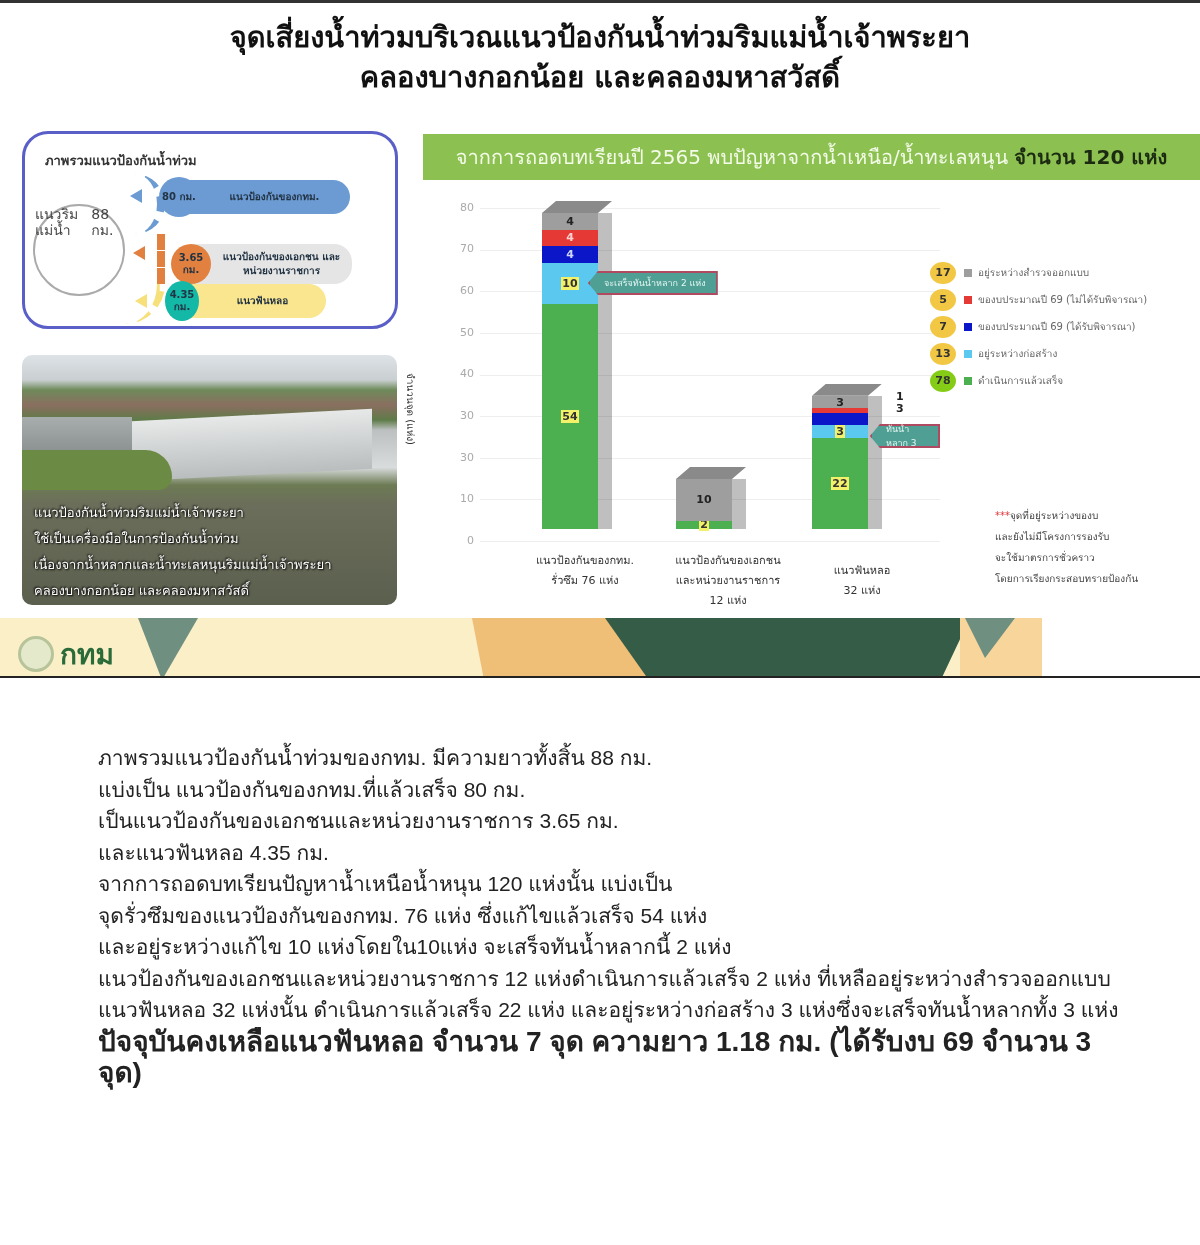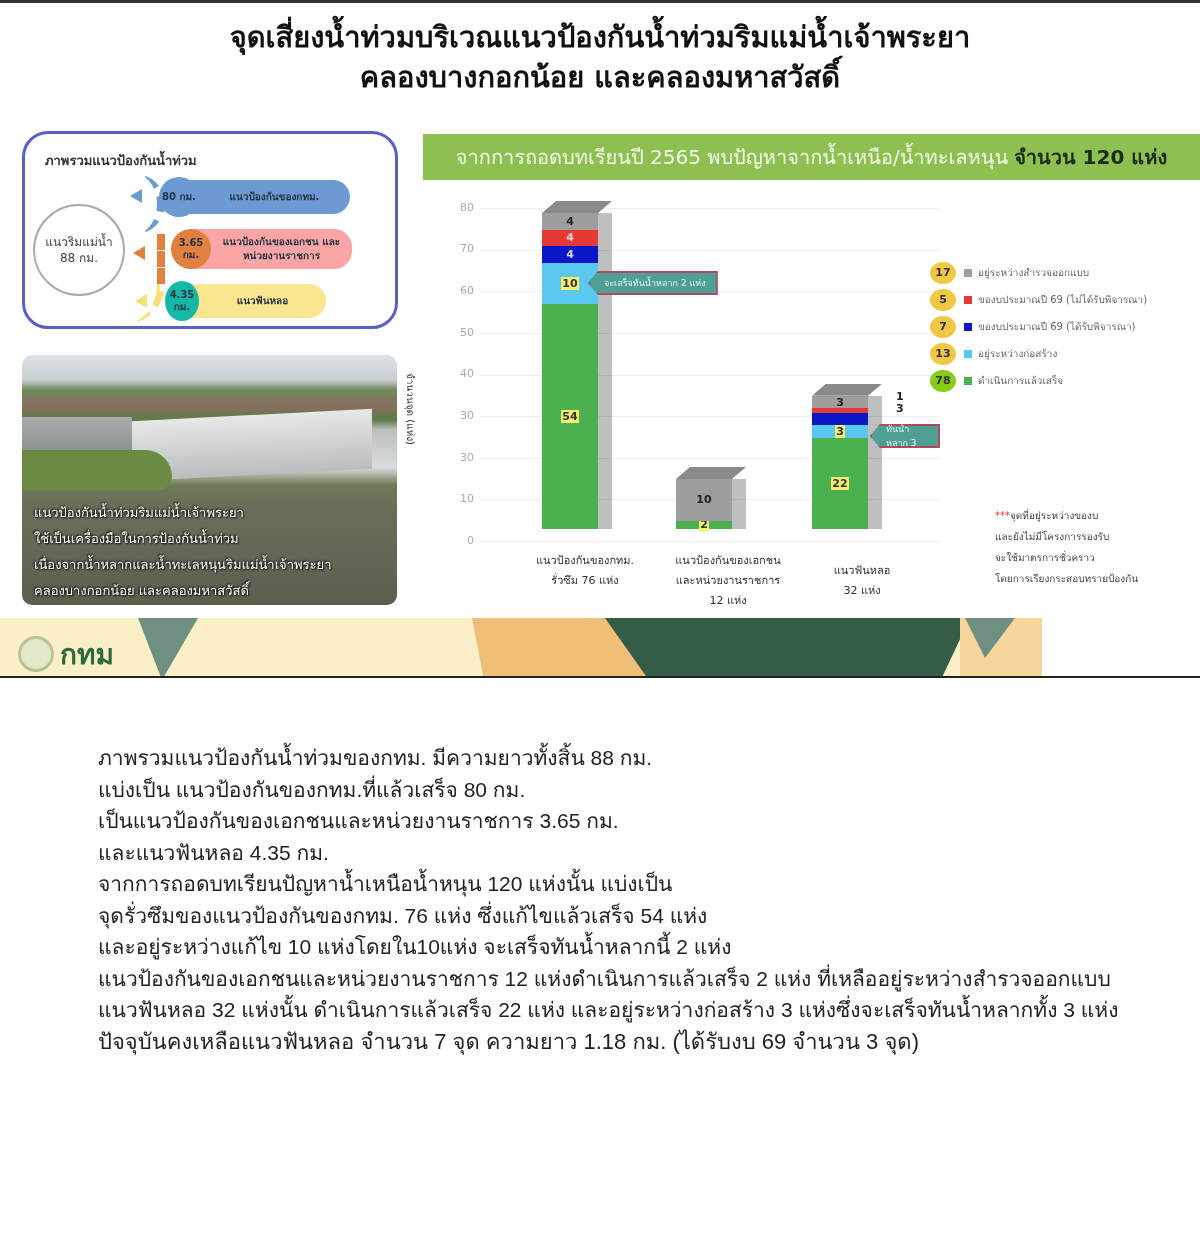--- a/index.html
+++ b/index.html
@@ -2,21 +2,21 @@
 <html><head>
 <meta charset="utf-8">
 <style>
   * { box-sizing: border-box; margin: 0; padding: 0; }
   body { width: 1200px; height: 1245px; background: #ffffff; font-family: "DejaVu Sans", sans-serif; overflow: hidden; position: relative; }
   .slide { position: absolute; left: 0; top: 0; width: 1200px; height: 678px; background: #ffffff; border-top: 3px solid #333; border-bottom: 2px solid #222; overflow: hidden; }
   .slide-title { position: absolute; left: 0; top: 14px; width: 1200px; text-align: center; font-weight: bold; font-size: 29px; line-height: 40px; color: #111; }
   
   .overview { position: absolute; left: 22px; top: 128px; width: 376px; height: 198px; border: 3px solid #5a5fc8; border-radius: 26px; background: #fff; }
   .overview-title { position: absolute; left: 20px; top: 16px; font-size: 13px; font-weight: bold; color: #333; }
-  .river-circle { position: absolute; left: 8px; top: 70px; width: 92px; height: 92px; border: 2px solid #aaa; border-radius: 50%; display: flex; flex-direction: column; align-items: center; justify-content: center; font-size: 12px; color: #444; line-height: 16px; }
+  .river-circle { position: absolute; left: 8px; top: 70px; width: 92px; height: 92px; border: 2px solid #aaa; border-radius: 50%; display: flex; flex-direction: row; align-items: flex-start; justify-content: center; font-size: 14px; color: #444; line-height: 16px; }
   .arc { position: absolute; left: 70px; top: 40px; width: 70px; height: 150px; border-right: 8px dashed; border-radius: 0 80px 80px 0; }
   .seg { position: absolute; height: 34px; border-radius: 18px; display: flex; align-items: center; font-size: 10px; font-weight: bold; color: #234; }
   .seg .num { width: 40px; height: 40px; border-radius: 50%; display: flex; align-items: center; justify-content: center; font-size: 10px; text-align: center; line-height: 12px; margin-left: -6px; }
   .seg .lbl { flex: 1; text-align: center; line-height: 14px; }
   .arrow { position: absolute; width: 0; height: 0; border-top: 7px solid transparent; border-bottom: 7px solid transparent; }
   
   .photo { position: absolute; left: 22px; top: 352px; width: 375px; height: 250px; border-radius: 10px; overflow: hidden; background: linear-gradient(180deg, #dde3e6 0%, #c9cfd1 10%, #6e8a5a 14%, #8a6e60 20%, #5e7b48 26%, #bcc0c0 30%, #d8dcdc 45%, #6d7b54 52%, #6b6e5a 60%, #5b5f4e 100%); }
   .photo .wall { position: absolute; left: 110px; top: 60px; width: 240px; height: 60px; background: linear-gradient(180deg,#e7e9e9,#b9bdbd); transform: skewY(-3deg); }
   .photo .wall2 { position: absolute; left: 0; top: 62px; width: 110px; height: 50px; background: linear-gradient(180deg,#a8adad,#7f8584); }
   .photo .plants { position: absolute; left: 0; top: 95px; width: 150px; height: 40px; background: #6b8a44; border-radius: 0 40px 20px 0; }
@@ -46,21 +46,21 @@
   .footer .orange { position: absolute; left: 472px; top: 0; width: 260px; height: 62px; background: #efbe77; clip-path: polygon(0 0, 100% 0, 100% 100%, 12px 100%); }
   .footer .green { position: absolute; left: 605px; top: 0; width: 365px; height: 62px; background: #345c47; clip-path: polygon(0 0, 100% 0, 92% 100%, 12% 100%); }
   .footer .orange2 { position: absolute; left: 960px; top: 0; width: 240px; height: 62px; background: #f8d59b; }
   .footer .tri { position: absolute; left: 138px; top: 0; width: 60px; height: 62px; background: #6f8f80; clip-path: polygon(0 0, 100% 0, 40% 100%); }
   .footer .tri2 { position: absolute; left: 965px; top: 0; width: 50px; height: 40px; background: #6f8f80; clip-path: polygon(0 0, 100% 0, 40% 100%); }
   .logo { position: absolute; left: 18px; top: 14px; display: flex; align-items: center; }
   .logo .seal { width: 36px; height: 36px; border-radius: 50%; border: 3px solid #b7c49a; background: #e4e9cc; margin-right: 6px; }
   .logo .txt { font-size: 28px; font-weight: bold; color: #2b6b3a; }
   
   .desc { position: absolute; left: 98px; top: 742px; width: 1040px; font-family: "Liberation Sans", sans-serif; font-size: 21px; line-height: 31.5px; color: #222; }
-  .desc p.bold { font-weight: normal; font-size: 22px; }
+  .desc p.bold { font-weight: bold; font-size: 28px; }
 </style>
 </head>
 <body>
 
 <div class="slide">
   <div class="slide-title">
     <div>จุดเสี่ยงน้ำท่วมบริเวณแนวป้องกันน้ำท่วมริมแม่น้ำเจ้าพระยา</div>
     <div>คลองบางกอกน้อย และคลองมหาสวัสดิ์</div>
   </div>
 
@@ -73,21 +73,21 @@
     <div class="arc" style="border-color:#6b9bd2; height:60px; top:40px;"></div>
     <div class="arc" style="border-color:#e2813f; height:50px; top:100px; border-radius:0;"></div>
     <div class="arc" style="border-color:#f7df7a; height:40px; top:150px; border-radius:0 0 60px 0;"></div>
 
     <div class="arrow" style="left:105px; top:55px; border-right:12px solid #6b9bd2;"></div>
     <div class="seg" style="left:140px; top:46px; width:185px; background:#6b9bd2;">
       <span class="num" style="background:#6b9bd2;">80 กม.</span>
       <span class="lbl">แนวป้องกันของกทม.</span>
     </div>
     <div class="arrow" style="left:108px; top:112px; border-right:12px solid #e2813f;"></div>
-    <div class="seg" style="left:152px; top:95px; width:175px; height:40px; background:#fca5a5;">
+    <div class="seg" style="left:152px; top:110px; width:175px; height:40px; background:#e5e5e5;">
       <span class="num" style="background:#e2813f;">3.65 กม.</span>
       <span class="lbl">แนวป้องกันของเอกชน และหน่วยงานราชการ</span>
     </div>
     <div class="arrow" style="left:110px; top:160px; border-right:12px solid #f7df7a;"></div>
     <div class="seg" style="left:146px; top:150px; width:155px; background:#f9e68e;">
       <span class="num" style="background:#14b8a6; width:34px;text-align:center;">4.35 กม.</span>
       <span class="lbl">แนวฟันหลอ</span>
     </div>
   </div>
 

